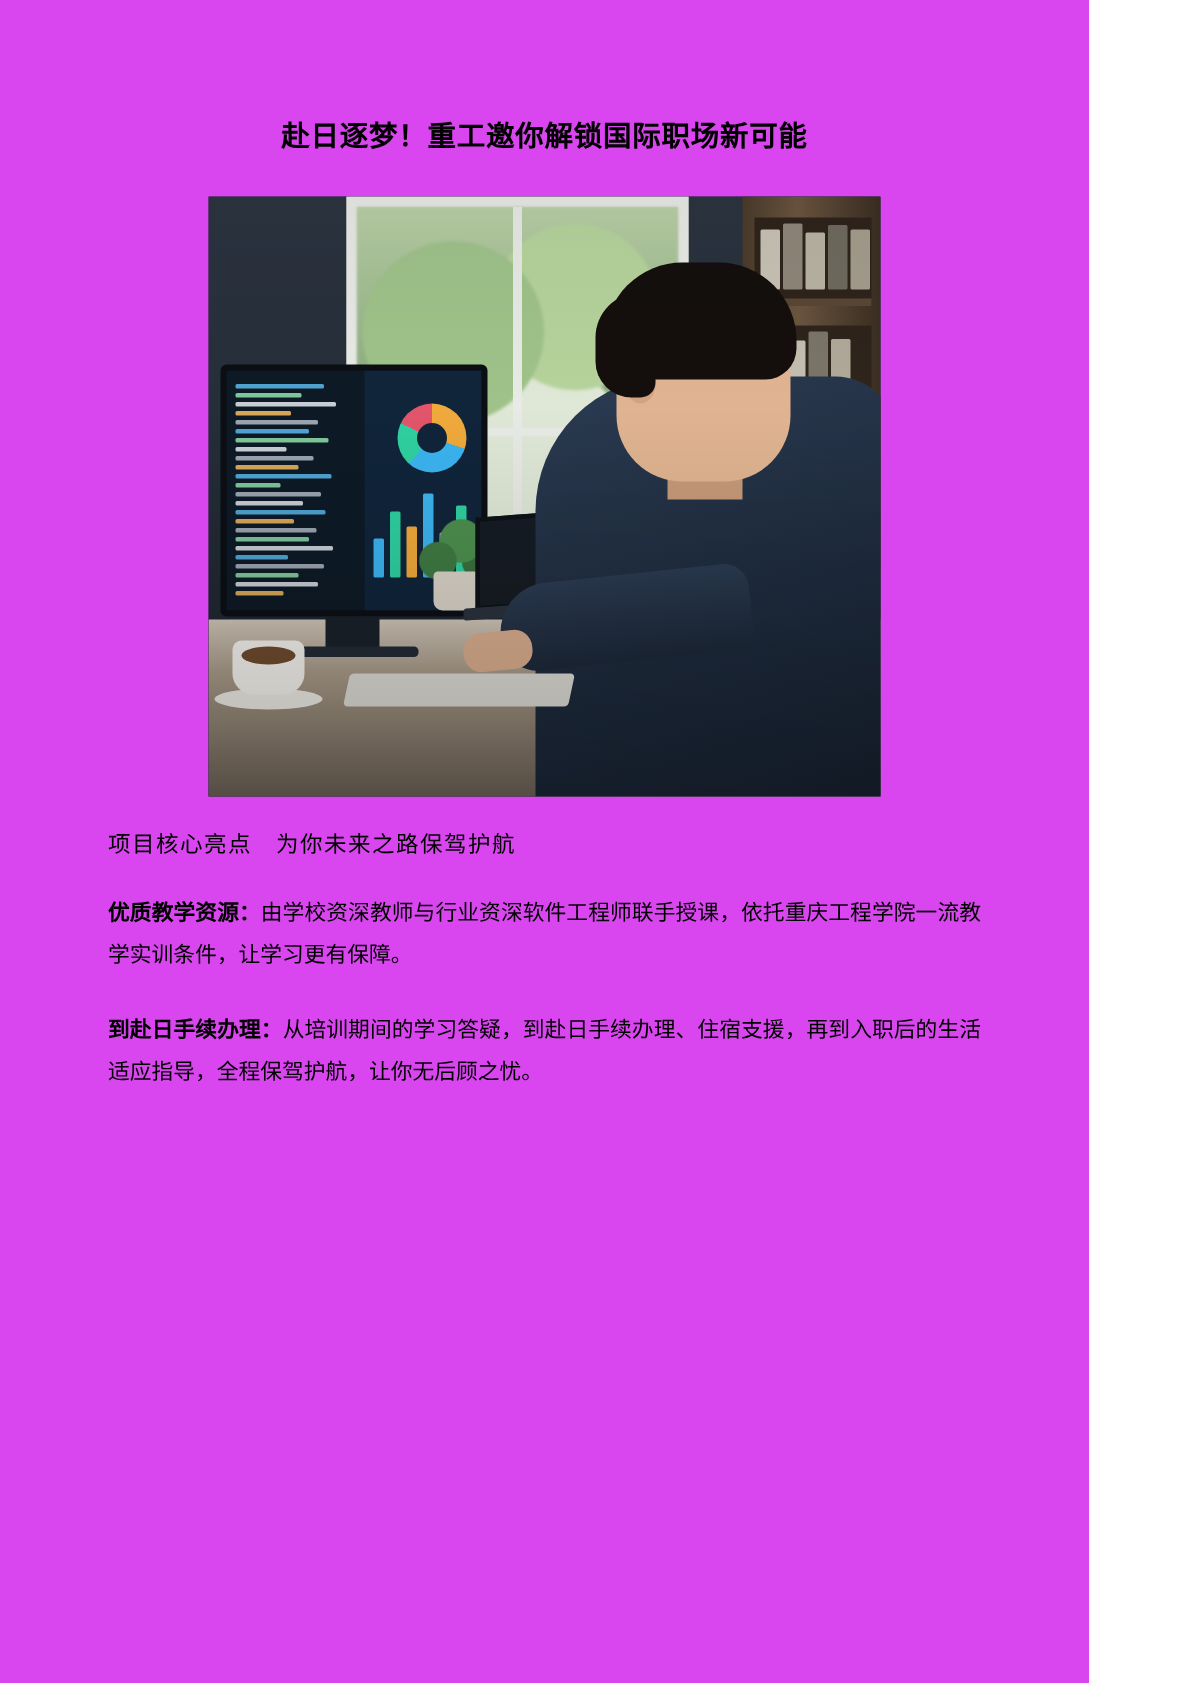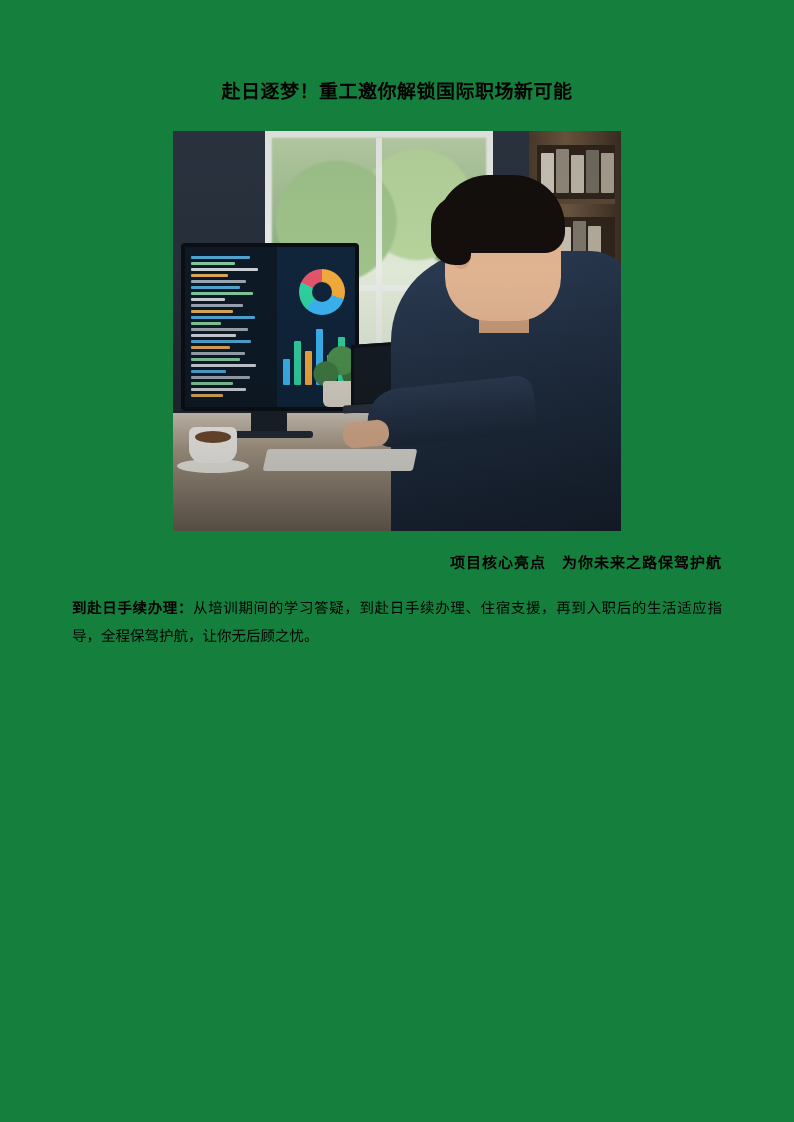--- a/index.html
+++ b/index.html
@@ -10,24 +10,24 @@
   body {
     width: 794px;
     height: 1122px;
     font-family: "Liberation Serif", "DejaVu Serif", serif;
     color: #000000;
     position: relative;
     overflow: hidden;
   }
   .page {
     box-sizing: border-box;
-    width: 794px;
+    width: 726px;
     height: 1122px;
     padding: 60px 72px 60px 72px;
-    background: #15803d;
+    background: #d946ef;
   }
   .doc-title {
     text-align: center;
     font-size: 19px;
     font-weight: bold;
     letter-spacing: 0.5px;
     margin: 18px 0 0 0;
     line-height: 1.5;
   }
   .intro {
@@ -203,22 +203,22 @@
   }
   .person-hair2 {
     position: absolute; right: 150px; top: 64px; width: 40px; height: 70px;
     background: #140f0d; border-radius: 30px 8px 10px 24px;
   }
   .fig-shade {
     position: absolute; inset: 0;
     background: linear-gradient(180deg, rgba(0,0,0,0.05) 0%, rgba(0,0,0,0) 35%, rgba(0,0,0,0.22) 100%);
   }
   .section-head {
-    text-align: right;
-    font-weight: bold;
+    text-align: left;
+    font-weight: normal;
     font-size: 15px;
     margin: 20px 0 0 0;
     letter-spacing: 1px;
   }
   .bullet {
     margin: 22px 0 0 0;
     font-size: 14.5px;
     line-height: 1.95;
     text-align: justify;
     text-justify: inter-ideograph;
@@ -333,20 +333,23 @@
       <div class="cup">
         <div class="cup-inner"></div>
       </div>
 
       <div class="fig-shade"></div>
     </div>
   </div>
 
   <h2 class="section-head">项目核心亮点　为你未来之路保驾护航</h2>
 
+  <p class="bullet">
+    <span class="lead">优质教学资源：</span><span>由学校资深教师与行业资深软件工程师联手授课，依托重庆工程学院一流教学实训条件，让学习更有保障。</span>
+  </p>
 
 
 
   <p class="bullet">
     <span class="lead">到赴日手续办理：</span><span>从培训期间的学习答疑，到赴日手续办理、住宿支援，再到入职后的生活适应指导，全程保驾护航，让你无后顾之忧。</span>
   </p>
 
 </div>
 
 </body></html>

